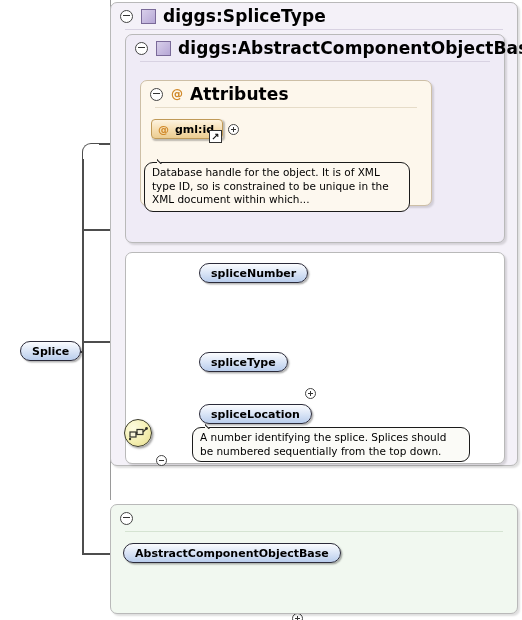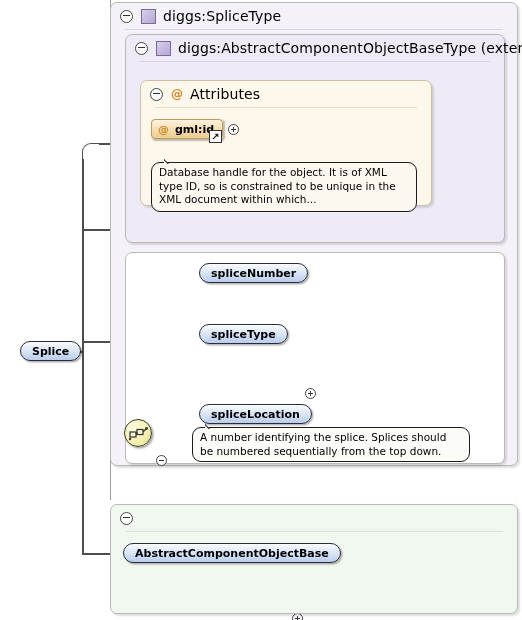--- a/index.html
+++ b/index.html
@@ -43,22 +43,22 @@
     position: absolute;
     left: 14px; right: 14px;
     top: 26px;
     height: 1px;
     background: #d8d2e2;
   }
   .cont-rule.attrs { background: #e6dcc8; }
   .cont-rule.subst { background: #d5e3d2; }
 
   .hdr-title {
-    font-weight: normal;
-    font-size: 14px;
+    font-weight: bold;
+    font-size: 17px;
     letter-spacing: 0.1px;
     white-space: nowrap;
   }
 
   
   .toggle {
     width: 11px; height: 11px;
     border: 1px solid #444;
     border-radius: 50%;
     background: #fff;
@@ -274,21 +274,21 @@
 
 
 <div class="abs elem attr-box" style="left:151px; top:119px; width:72px;">
   <span class="attr-at">@</span>
   <span>gml:id</span>
 </div>
 <div class="abs arrow-badge" style="left:209px; top:130px;">↗</div>
 <span class="abs toggle plus" style="left:228px; top:124px;"></span>
 
 
-<div class="abs doc tan" style="left:151px; top:148px; width:266px; height:50px;">
+<div class="abs doc tan" style="left:144px; top:148px; width:266px; height:50px;">
   <span class="notch"></span>
   <span>Database handle for the object. It is of XML type ID, so is constrained to be unique in the XML document within which...</span>
 </div>
 
 
 <div class="abs seq" style="left:137px; top:215px;">
   <svg width="20" height="16" viewBox="0 0 20 16">
     <rect x="1" y="6" width="6" height="5" fill="#f7f4d8" stroke="#33332a" stroke-width="1.2"></rect>
     <rect x="8" y="3.5" width="6" height="5" fill="#f7f4d8" stroke="#33332a" stroke-width="1.2"></rect>
     <line x1="7" y1="8.5" x2="8" y2="6" stroke="#33332a" stroke-width="1.2"></line>
@@ -318,21 +318,21 @@
 <div class="abs elem" style="left:199px; top:263px;">
   <span>spliceNumber</span>
 </div>
 <span class="abs toggle plus" style="left:290px; top:268px;"></span>
 <div class="abs doc plain" style="left:192px; top:293px; width:278px; height:35px;">
   <span class="notch"></span>
   <span>A number identifying the splice. Splices should be numbered sequentially from the top down.</span>
 </div>
 
 
-<div class="abs elem" style="left:199px; top:324px;text-align:center;">
+<div class="abs elem" style="left:199px; top:352px;text-align:center;">
   <span>spliceType</span>
 </div>
 <span class="abs toggle plus" style="left:272px; top:346px;"></span>
 <div class="abs doc plain" style="left:192px; top:372px; width:188px; height:21px;">
   <span class="notch"></span>
   <span>A code describing the type of splice.</span>
 </div>
 
 
 <div class="abs elem" style="left:199px; top:404px;">

